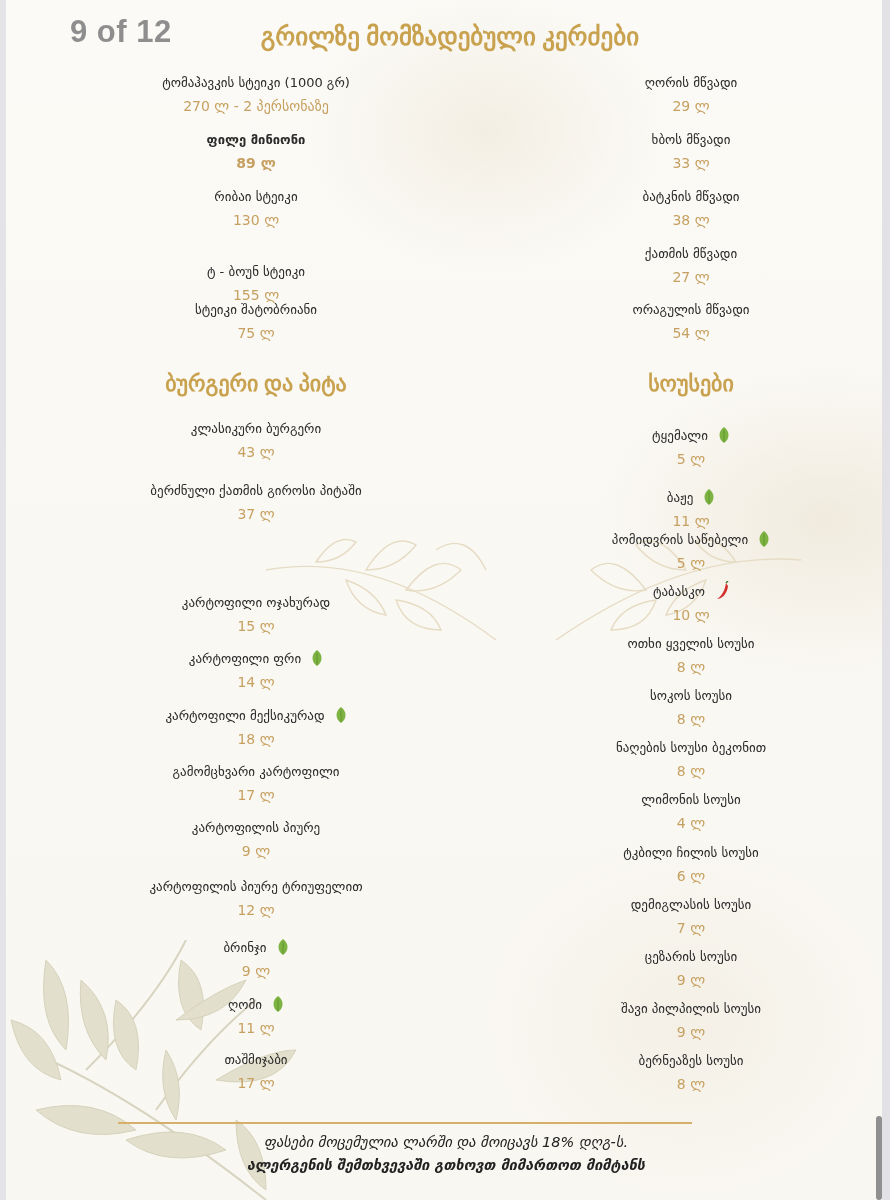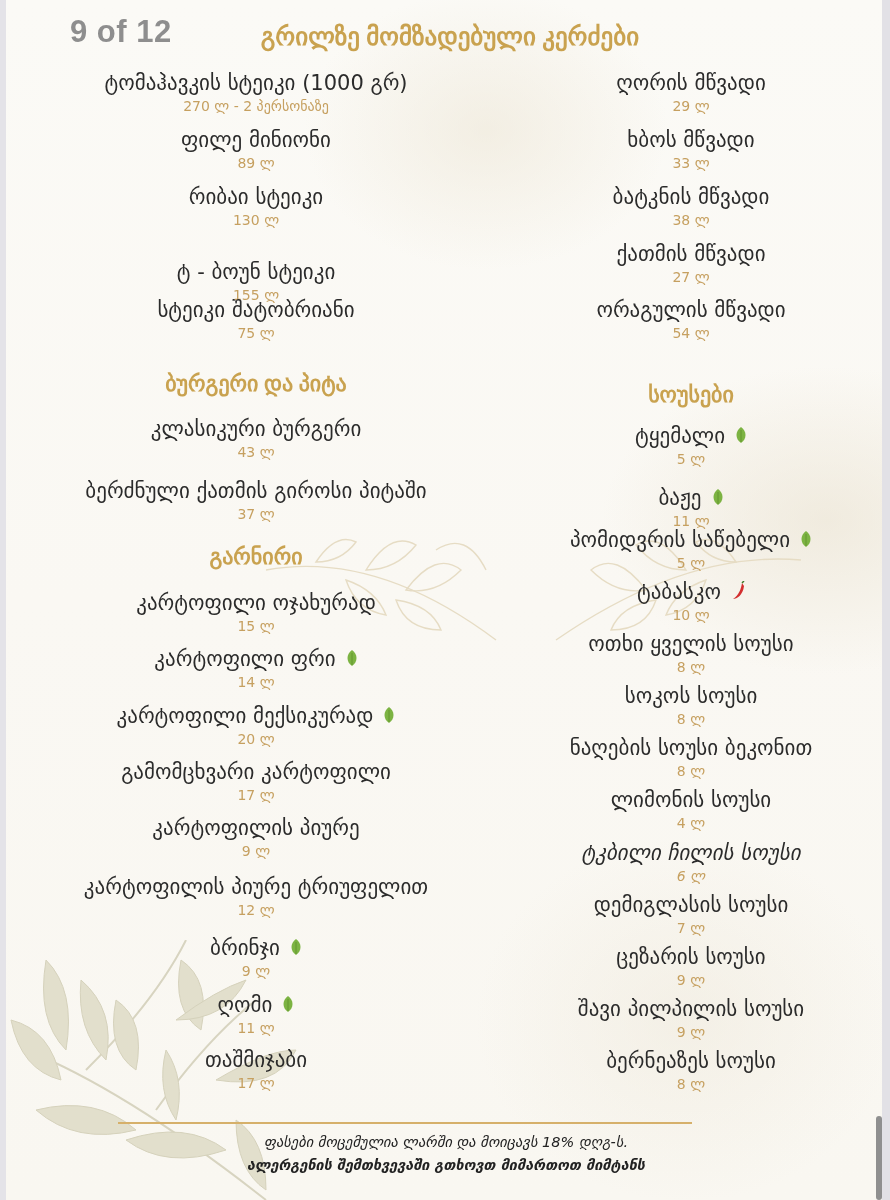--- a/index.html
+++ b/index.html
@@ -40,21 +40,21 @@
       font-weight: bold; color: #c9a24f;
       text-align: center; white-space: nowrap;
     }
     .item {
       position: absolute;
       text-align: center;
       white-space: nowrap;
     }
     .item .name {
       display: block;
-      font-size: 21px; color: #2b2b2b; line-height: 22px;
+      font-size: 13px; color: #2b2b2b; line-height: 22px;
       font-family: "DejaVu Sans", sans-serif;
     }
     .item .price {
       display: block;
       font-size: 14px; color: #c6a060; line-height: 24px;
       font-family: "DejaVu Sans", sans-serif;
     }
     .badge {
       display: inline-block; vertical-align: middle; margin-left: 10px;
       width: 12px; height: 18px; position: relative; top: -2px;
@@ -117,21 +117,21 @@
 
   <div class="page-counter">9 of 12</div>
 
   <div class="section-title" style="left:224px;top:22px;font-size:25px;width:440px;">გრილზე მომზადებული კერძები</div>
 
   <div class="col-left">
     <div class="item" style="top:72px;">
       <span class="name">ტომაჰავკის სტეიკი (1000 გრ)</span>
       <span class="price">270 ლ - 2 პერსონაზე</span>
     </div>
-    <div class="item" style="top:129px;">
+    <div class="item" style="top:129px;font-weight:bold;">
       <span class="name">ფილე მინიონი</span>
       <span class="price">89 ლ</span>
     </div>
     <div class="item" style="top:186px;">
       <span class="name">რიბაი სტეიკი</span>
       <span class="price">130 ლ</span>
     </div>
     <div class="item" style="top:261px;">
       <span class="name">ტ - ბოუნ სტეიკი</span>
       <span class="price">155 ლ</span>
@@ -170,39 +170,38 @@
     <div class="item" style="top:418px;">
       <span class="name">კლასიკური ბურგერი</span>
       <span class="price">43 ლ</span>
     </div>
     <div class="item" style="top:480px;">
       <span class="name">ბერძნული ქათმის გიროსი პიტაში</span>
       <span class="price">37 ლ</span>
     </div>
   </div>
 
-  <div class="section-title" style="left:60px;top:544px;font-size:22px;width:380px;">გარნირი</div>
   <div class="col-left">
     <div class="item" style="top:592px;">
       <span class="name">კარტოფილი ოჯახურად</span>
       <span class="price">15 ლ</span>
     </div>
     <div class="item" style="top:648px;">
       <span class="name"><span>კარტოფილი ფრი</span><svg class="badge" viewBox="0 0 12 18">
             <path d="M6 1 C12 5 12 13 6 17 C0 13 0 5 6 1z" fill="#7cb342"></path>
             <path d="M6 4 V16" stroke="#5d8f2c" stroke-width="0.8"></path>
           </svg></span>
       <span class="price">14 ლ</span>
     </div>
     <div class="item" style="top:705px;">
       <span class="name"><span>კარტოფილი მექსიკურად</span><svg class="badge" viewBox="0 0 12 18">
             <path d="M6 1 C12 5 12 13 6 17 C0 13 0 5 6 1z" fill="#7cb342"></path>
             <path d="M6 4 V16" stroke="#5d8f2c" stroke-width="0.8"></path>
           </svg></span>
-      <span class="price">20 ლ</span>
+      <span class="price">18 ლ</span>
     </div>
     <div class="item" style="top:761px;">
       <span class="name">გამომცხვარი კარტოფილი</span>
       <span class="price">17 ლ</span>
     </div>
     <div class="item" style="top:817px;">
       <span class="name">კარტოფილის პიურე</span>
       <span class="price">9 ლ</span>
     </div>
     <div class="item" style="top:876px;">
@@ -222,21 +221,21 @@
             <path d="M6 4 V16" stroke="#5d8f2c" stroke-width="0.8"></path>
           </svg></span>
       <span class="price">11 ლ</span>
     </div>
     <div class="item" style="top:1049px;">
       <span class="name">თაშმიჯაბი</span>
       <span class="price">17 ლ</span>
     </div>
   </div>
 
-  <div class="section-title" style="left:520px;top:382px;font-size:22px;width:330px;">სოუსები</div>
+  <div class="section-title" style="left:520px;top:371px;font-size:22px;width:330px;">სოუსები</div>
   <div class="col-right">
     <div class="item" style="top:425px;">
       <span class="name"><span>ტყემალი</span><svg class="badge" viewBox="0 0 12 18">
             <path d="M6 1 C12 5 12 13 6 17 C0 13 0 5 6 1z" fill="#7cb342"></path>
             <path d="M6 4 V16" stroke="#5d8f2c" stroke-width="0.8"></path>
           </svg></span>
       <span class="price">5 ლ</span>
     </div>
     <div class="item" style="top:487px;">
       <span class="name"><span>ბაჟე</span><svg class="badge" viewBox="0 0 12 18">
@@ -268,21 +267,21 @@
       <span class="price">8 ლ</span>
     </div>
     <div class="item" style="top:737px;">
       <span class="name">ნაღების სოუსი ბეკონით</span>
       <span class="price">8 ლ</span>
     </div>
     <div class="item" style="top:789px;">
       <span class="name">ლიმონის სოუსი</span>
       <span class="price">4 ლ</span>
     </div>
-    <div class="item" style="top:842px;font-style:italic;">
+    <div class="item" style="top:842px;">
       <span class="name">ტკბილი ჩილის სოუსი</span>
       <span class="price">6 ლ</span>
     </div>
     <div class="item" style="top:894px;">
       <span class="name">დემიგლასის სოუსი</span>
       <span class="price">7 ლ</span>
     </div>
     <div class="item" style="top:946px;">
       <span class="name">ცეზარის სოუსი</span>
       <span class="price">9 ლ</span>

